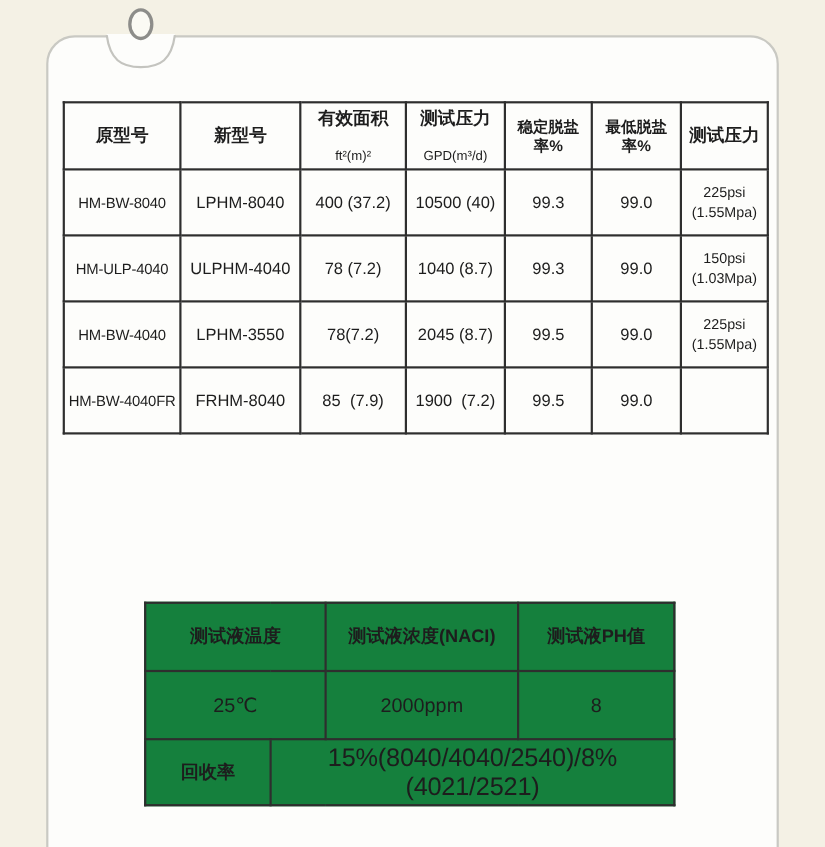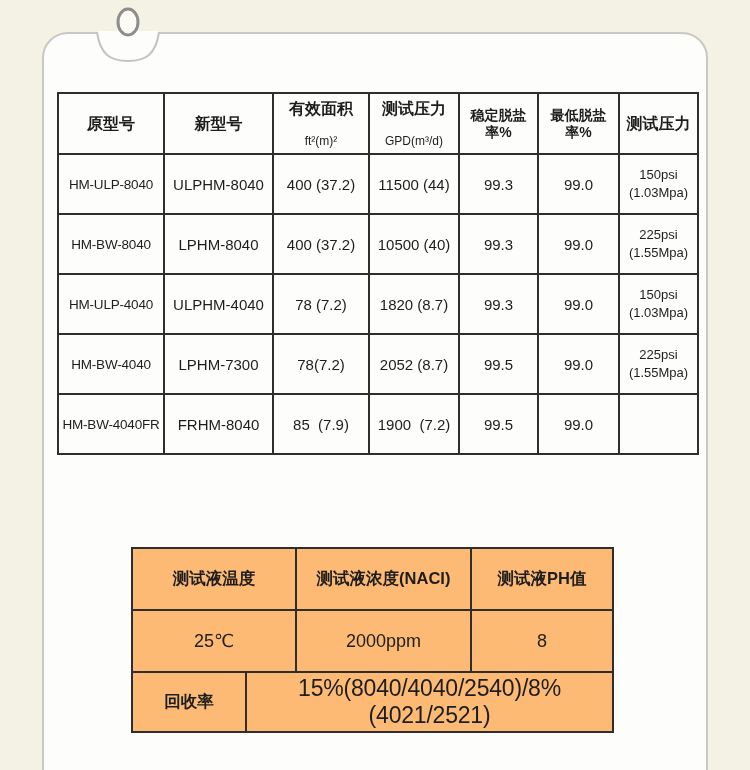--- a/index.html
+++ b/index.html
@@ -21,21 +21,21 @@
     border:2px solid #2e2e2e;text-align:center;vertical-align:middle;
     padding:0 2px;box-sizing:border-box;overflow:hidden;
   }
   .spec-table{position:absolute;left:57px;top:92px;width:640px;background:#fdfdfb;}
   .spec-table th{font-size:16px;font-weight:bold;line-height:1.2;}
   .spec-table th.hdr-tight{font-size:14px;margin-top:40px;}
   .hdr-sub{display:block;font-size:12px;font-weight:normal;margin-top:16px;letter-spacing:0;}
   .spec-table td{font-size:15px;white-space:pre-wrap;}
   .spec-table td.model{font-size:13.5px;letter-spacing:-0.2px;}
   .spec-table td.pressure{font-size:13px;line-height:1.4;white-space:pre-line;}
-  .test-table{position:absolute;left:131px;top:547px;width:481px;background:#fdba74;}
+  .test-table{position:absolute;left:131px;top:547px;width:481px;background:#15803d;}
   .test-table th{font-size:16.5px;font-weight:bold;}
   .test-table td.value{font-size:18px;border-radius:13px;}
   .test-table td.recovery-value{font-size:23px;letter-spacing:-0.2px;}
 </style>
 </head>
 <body>
 
 <div class="page">
 
   <div class="card"></div>
@@ -60,54 +60,44 @@
         <tr style="height:61px">
       <th><span>原型号</span></th>
       <th><span>新型号</span></th>
       <th><span>有效面积</span><span class="hdr-sub">ft²(m)²</span></th>
       <th><span>测试压力</span><span class="hdr-sub">GPD(m³/d)</span></th>
       <th class="hdr-tight"><span>稳定脱盐率%</span></th>
       <th class="hdr-tight"><span>最低脱盐率%</span></th>
       <th><span>测试压力</span></th>
     </tr>
     <tr style="height:60px">
-      <td class="model">HM-ULP-8040</td>
-      <td>ULPHM-8040</td>
-      <td>400 (37.2)</td>
-      <td>11500 (44)</td>
-      <td>99.3</td>
-      <td>99.0</td>
-      <td class="pressure">150psi
-(1.03Mpa)</td>
-    </tr>
-    <tr style="height:60px">
       <td class="model">HM-BW-8040</td>
       <td>LPHM-8040</td>
       <td>400 (37.2)</td>
       <td>10500 (40)</td>
       <td>99.3</td>
       <td>99.0</td>
       <td class="pressure">225psi
 (1.55Mpa)</td>
     </tr>
     <tr style="height:60px">
       <td class="model">HM-ULP-4040</td>
       <td>ULPHM-4040</td>
       <td>78 (7.2)</td>
-      <td>1820 (8.7)</td>
+      <td>1040 (8.7)</td>
       <td>99.3</td>
       <td>99.0</td>
       <td class="pressure">150psi
 (1.03Mpa)</td>
     </tr>
     <tr style="height:60px">
       <td class="model">HM-BW-4040</td>
-      <td>LPHM-7300</td>
+      <td>LPHM-3550</td>
       <td>78(7.2)</td>
-      <td>2052 (8.7)</td>
+      <td>2045 (8.7)</td>
       <td>99.5</td>
       <td>99.0</td>
       <td class="pressure">225psi
 (1.55Mpa)</td>
     </tr>
     <tr style="height:60px">
       <td class="model">HM-BW-4040FR</td>
       <td>FRHM-8040</td>
       <td>85  (7.9)</td>
       <td>1900  (7.2)</td>

